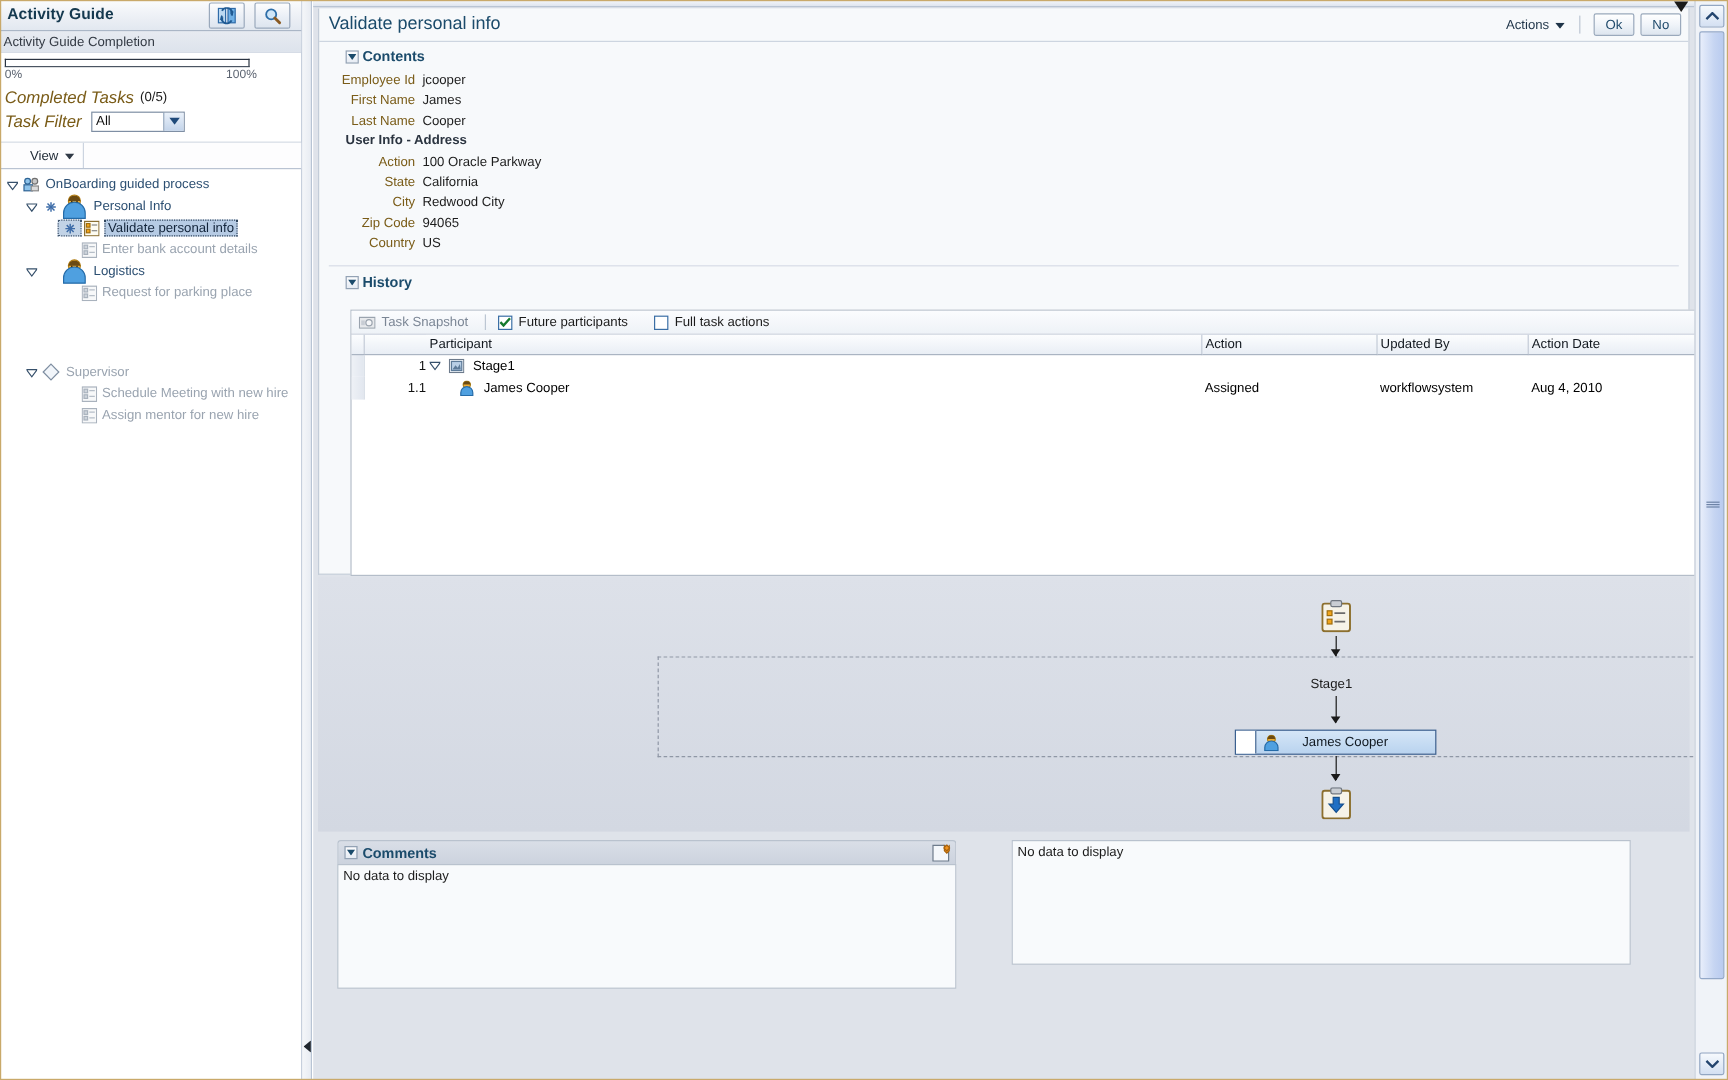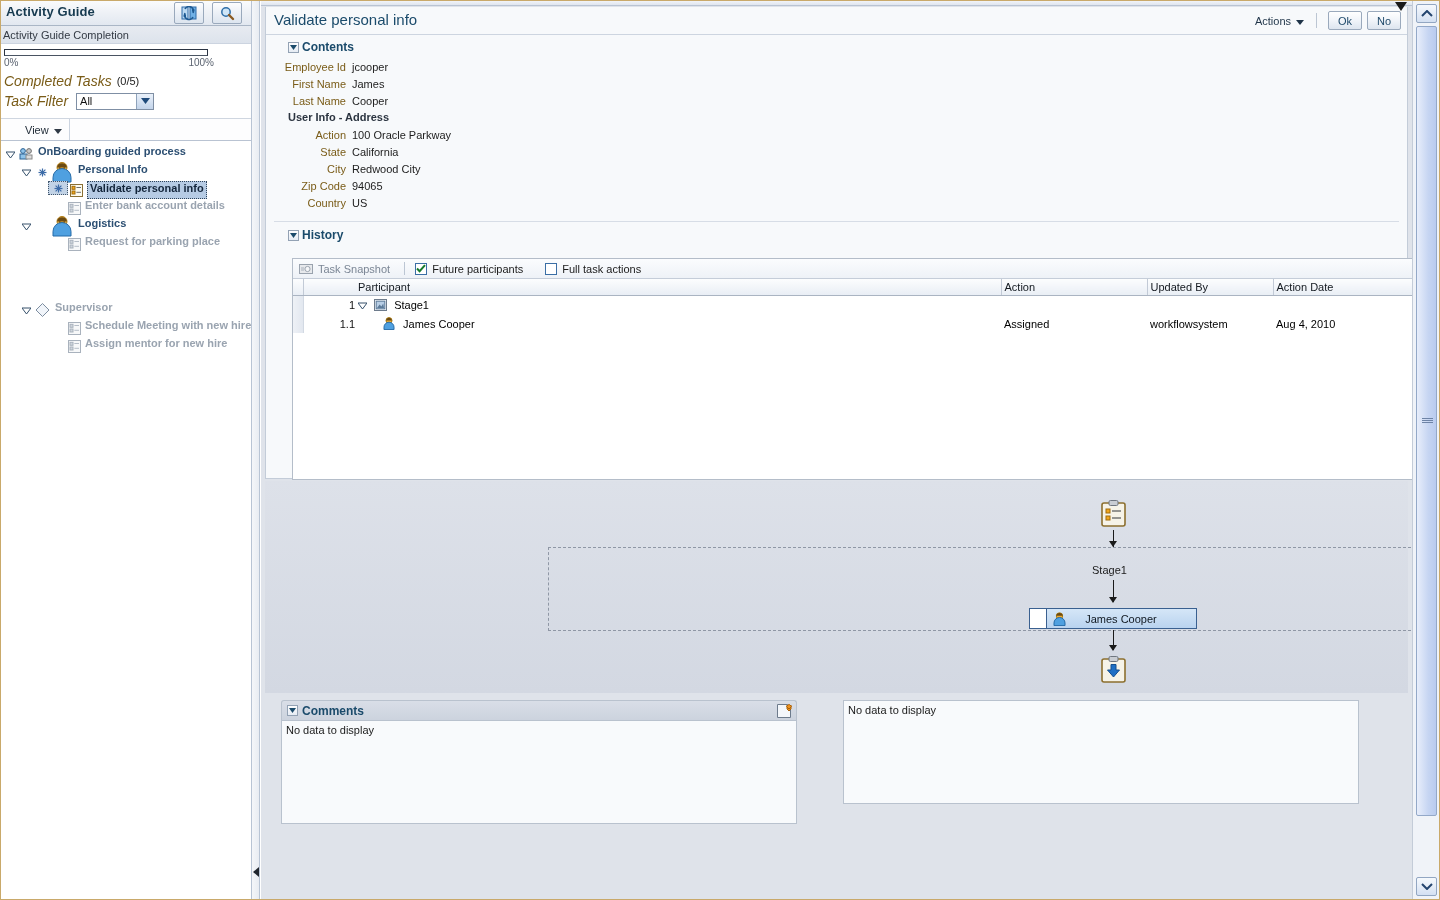--- a/index.html
+++ b/index.html
@@ -136,24 +136,23 @@
     font-size: 11px;
     color: #1f2a36;
     cursor: pointer;
     border-right: 1px solid #ccd4e0;
   }
   .viewmenu .caret { margin-left: 5px; }
 
   
   .tree { padding-top: 4px; font-size: 11px; }
   .tnode {
-    display: flex; 
+    display: flex; align-items: center;
     height: 18px;
     white-space: nowrap;
-    font-weight: bold;
   }
   .tw { width: 16px; display:flex; align-items:center; justify-content:center; flex: none;}
   .tlabel { color: #2e3944; }
   .tlabel.muted { color: #9aa4b0; }
   .tlabel.accent { color: #2c4f72; }
   .tlabel.sel {
     background: #b6cbe4;
     border: 1px dotted #30455c;
     color: #12243a;
     padding: 0 2px;

